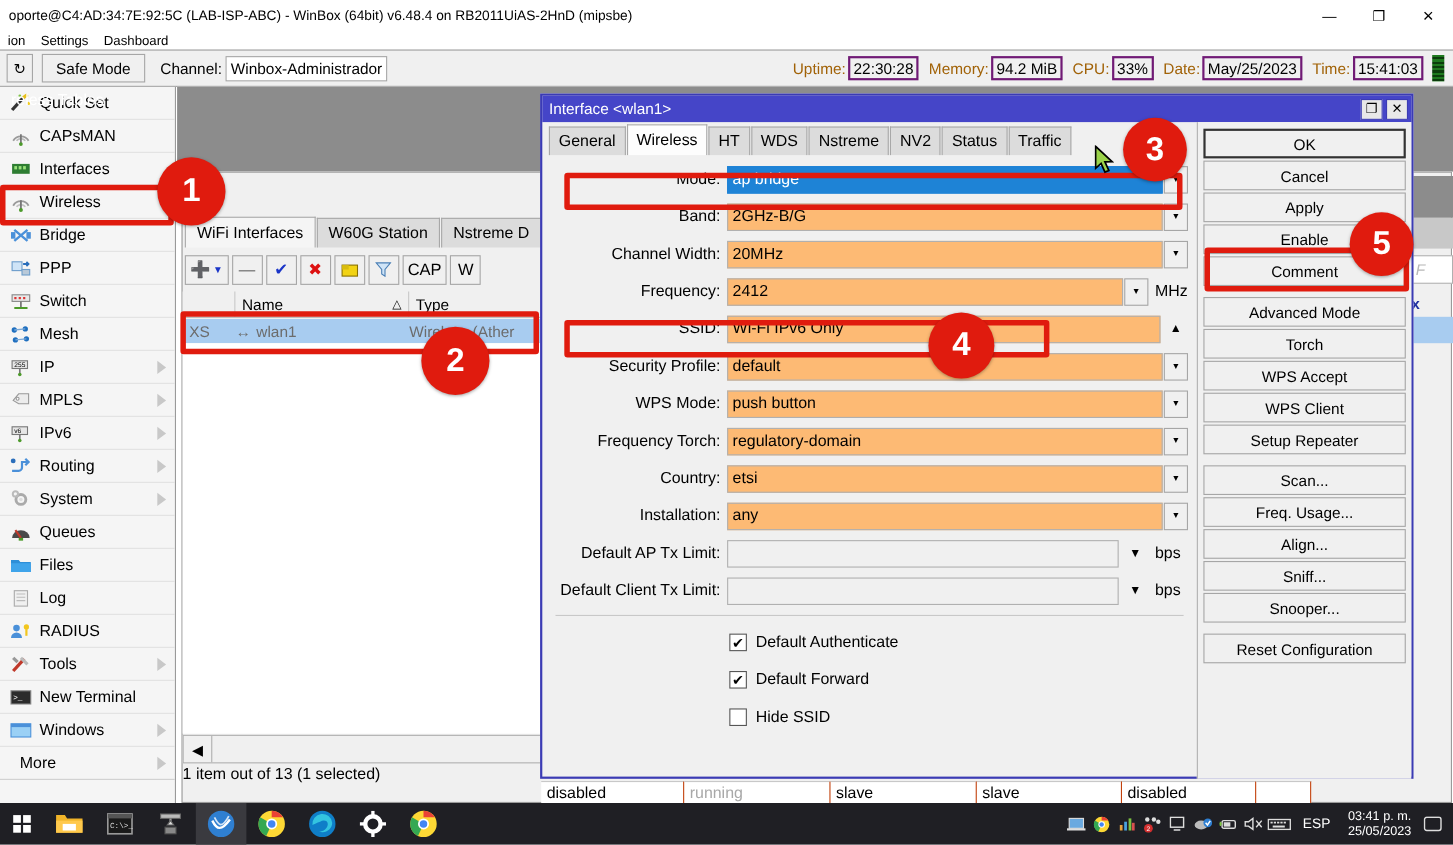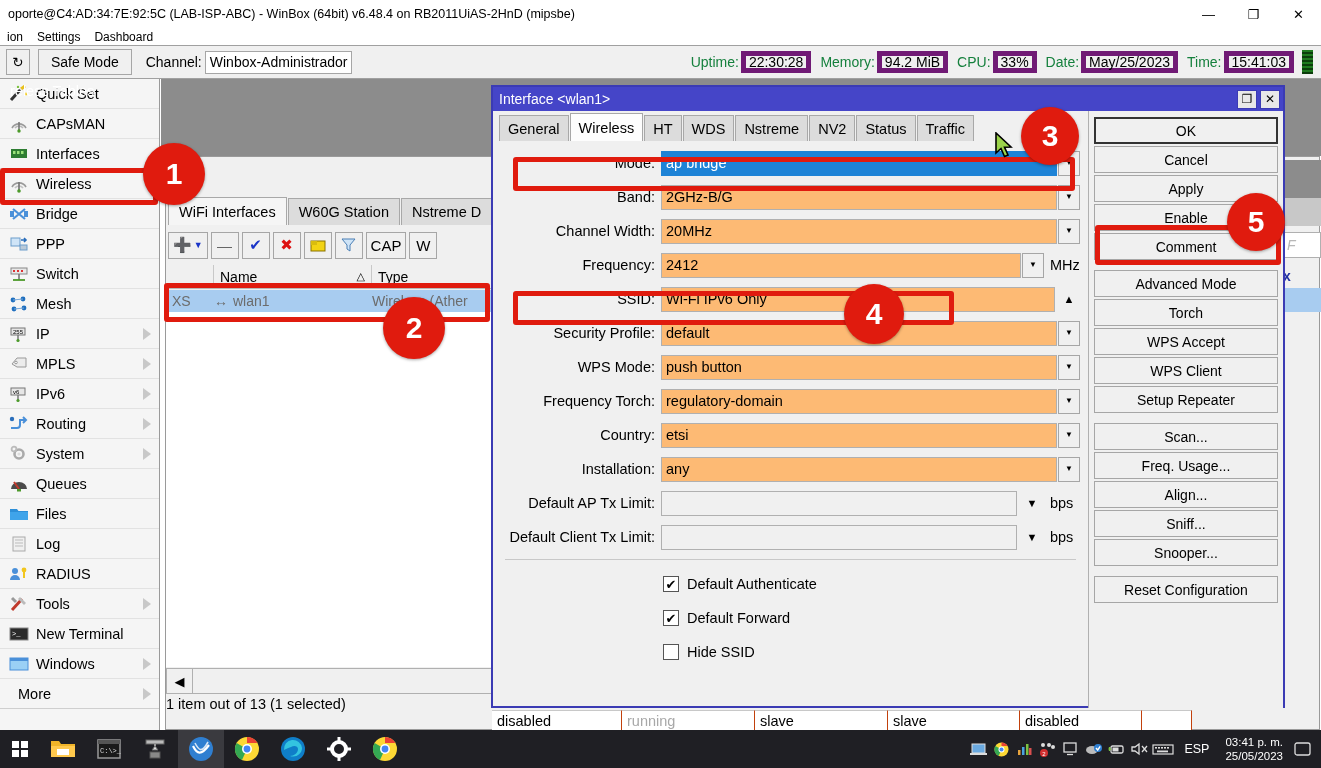--- a/index.html
+++ b/index.html
@@ -45,23 +45,23 @@
     font-size: 13.5px; color: #000;
   }
   .tb-undo { width: 24px; margin-left: 6px; }
   .tb-safemode { padding: 0 12px; margin-left: 8px; font-size: 14px; }
   .tb-label { margin-left: 14px; font-size: 14px; color: #000; }
   .tb-field {
     height: 23px; border: 1px solid #a6a6a6; background: #fff;
     display: flex; align-items: center; padding: 0 4px; font-size: 14px; margin-left: 3px;
   }
   .status-right { margin-left: auto; display: flex; align-items: center; padding-right: 8px; }
-  .status-right .sl { font-size: 14px; color: #15803d; margin-left: 9px; }
+  .status-right .sl { font-size: 14px; color: #a16207; margin-left: 9px; }
   .status-right .sv {
-    font-size: 14px; color: #000; border: 5px solid #701a75; background: #f0f0f0;
+    font-size: 14px; color: #000; border: 2px solid #701a75; background: #f0f0f0;
     padding: 1px 3px; margin-left: 2px; height: 22px; display: flex; align-items: center;
   }
   .cpu-bar { width: 11px; height: 24px; background:#1f5b1f; margin-left:8px;
     background: repeating-linear-gradient(to bottom, #1f7a1f 0 2px, #0c3d0c 2px 4px); }
 
   
   .sidebar {
     position: absolute; left: 0; top: 79px; width: 160px; height: 651px;
     background: #f5f5f5; border-right: 1px solid #9a9a9a; overflow: hidden;
   }

